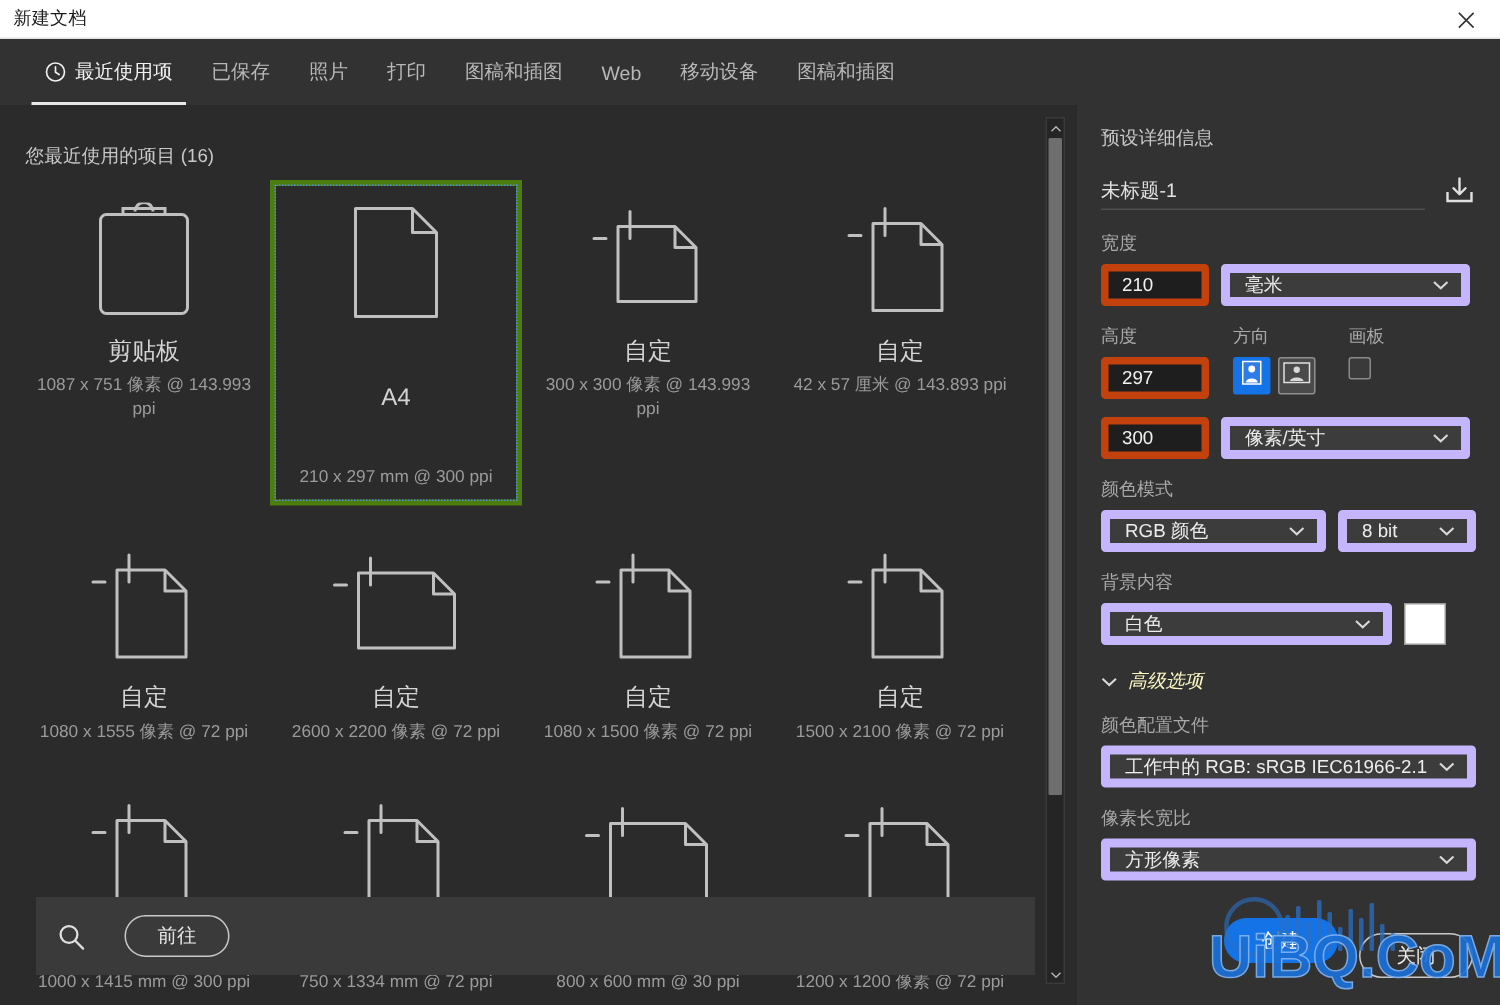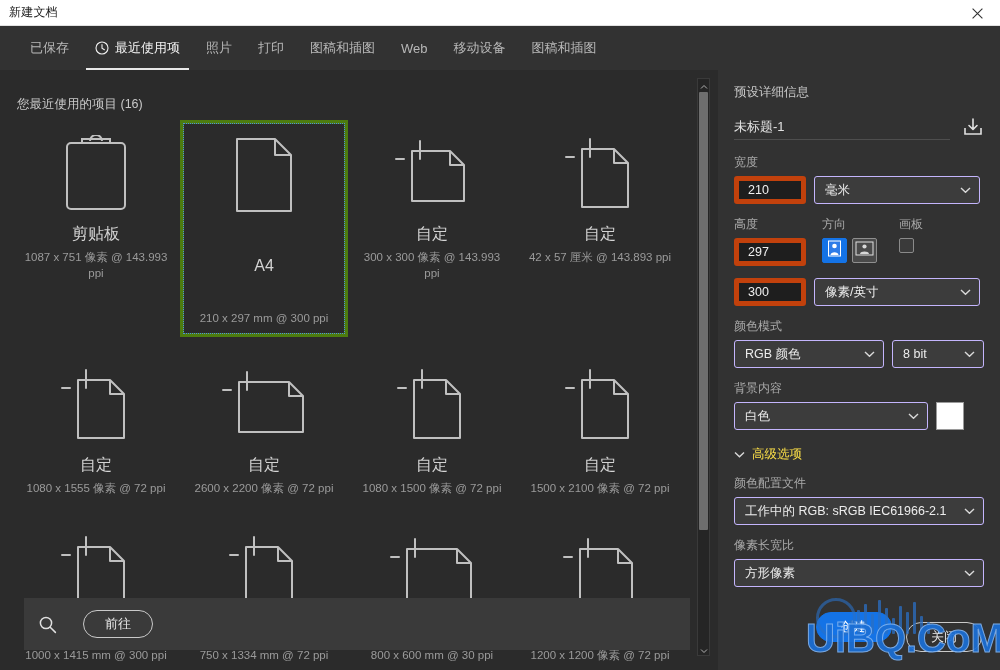--- a/index.html
+++ b/index.html
@@ -194,21 +194,21 @@
     border: 5px solid #c2410c; border-radius: 3px;
     color: #f0f0f0; font-size: 12.5px;
     padding: 0 9px;
     outline: none;
     font-family: "Liberation Sans", sans-serif;
   }
   .select {
     position: relative;
     height: 28px;
     background: #3c3c3c;
-    border: 1px solid #c4b5fd; border-radius: 3px;
+    border: 6px solid #c4b5fd; border-radius: 3px;
     display: flex; align-items: center;
     padding: 0 26px 0 10px;
     color: #ededed; font-size: 12.5px;
     cursor: pointer;
     white-space: nowrap; overflow: hidden;
   }
   .select .chev {
     position: absolute; right: 8px; top: 50%;
     transform: translateY(-50%);
     display: flex;
@@ -241,22 +241,23 @@
   .swatch {
     width: 28px; height: 28px;
     background: #ffffff;
     border: 1px solid #9a9a9a;
     cursor: pointer;
   }
 
   .advanced {
     margin-top: 16px;
     display: flex; align-items: center;
-    font-size: 12.5px; color: #fde047;
-    cursor: pointer;
+    font-size: 12.5px; color: #fef9c3;
+    cursor: pointer;
+    font-style: italic;
   }
   .advanced .chev { margin-right: 7px; display: flex; }
 
   
   .actions {
     position: absolute; right: 18px; bottom: 18px;
     display: flex; align-items: center; gap: 14px;
   }
   .btn {
     height: 30px; min-width: 76px;
@@ -311,32 +312,32 @@
     <div class="titlebar-close">
       <span>
         <svg width="11" height="11" viewBox="0 0 11 11">
             <path d="M0.6 0.6 L10.4 10.4 M10.4 0.6 L0.6 10.4" stroke="#333" stroke-width="1.1" fill="none"></path>
           </svg>
       </span>
     </div>
   </div>
 
   <div class="tabbar">
-    <div class="tab">
-        <span>已保存</span>
-      </div>
     <div class="tab active">
       <span class="clock">
         <svg width="14" height="14" viewBox="0 0 14 14">
           <circle cx="7" cy="7" r="6" stroke="#f0f0f0" stroke-width="1.1" fill="none"></circle>
           <path d="M7 3.6 V7.2 L9.4 8.7" stroke="#f0f0f0" stroke-width="1.1" fill="none" stroke-linecap="round"></path>
         </svg>
       </span>
       <span>最近使用项</span>
     </div>
+    <div class="tab">
+        <span>已保存</span>
+      </div>
     <div class="tab">
         <span>照片</span>
       </div>
     <div class="tab">
         <span>打印</span>
       </div>
     <div class="tab">
         <span>图稿和插图</span>
       </div>
     <div class="tab">

